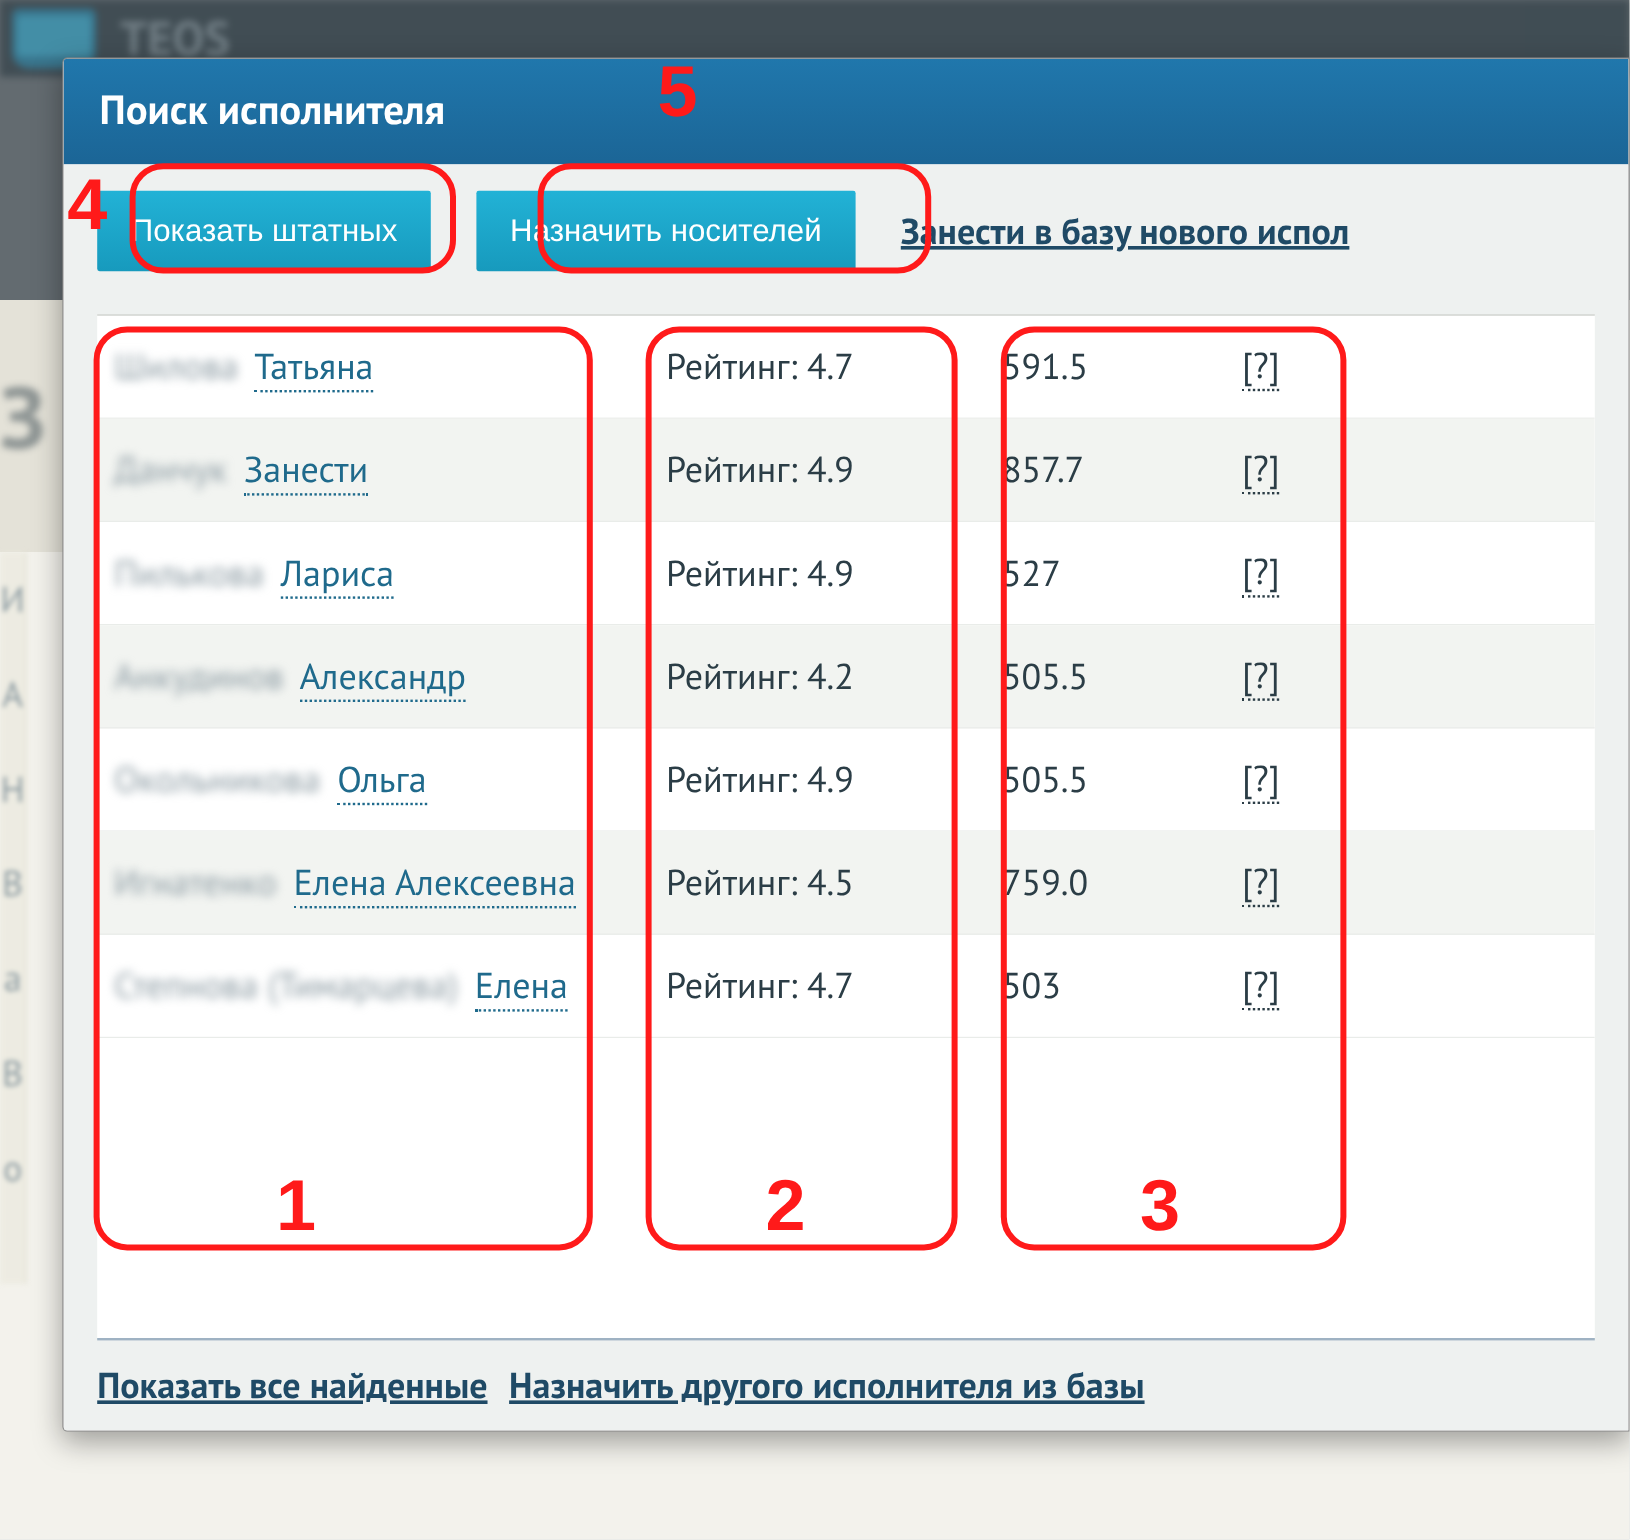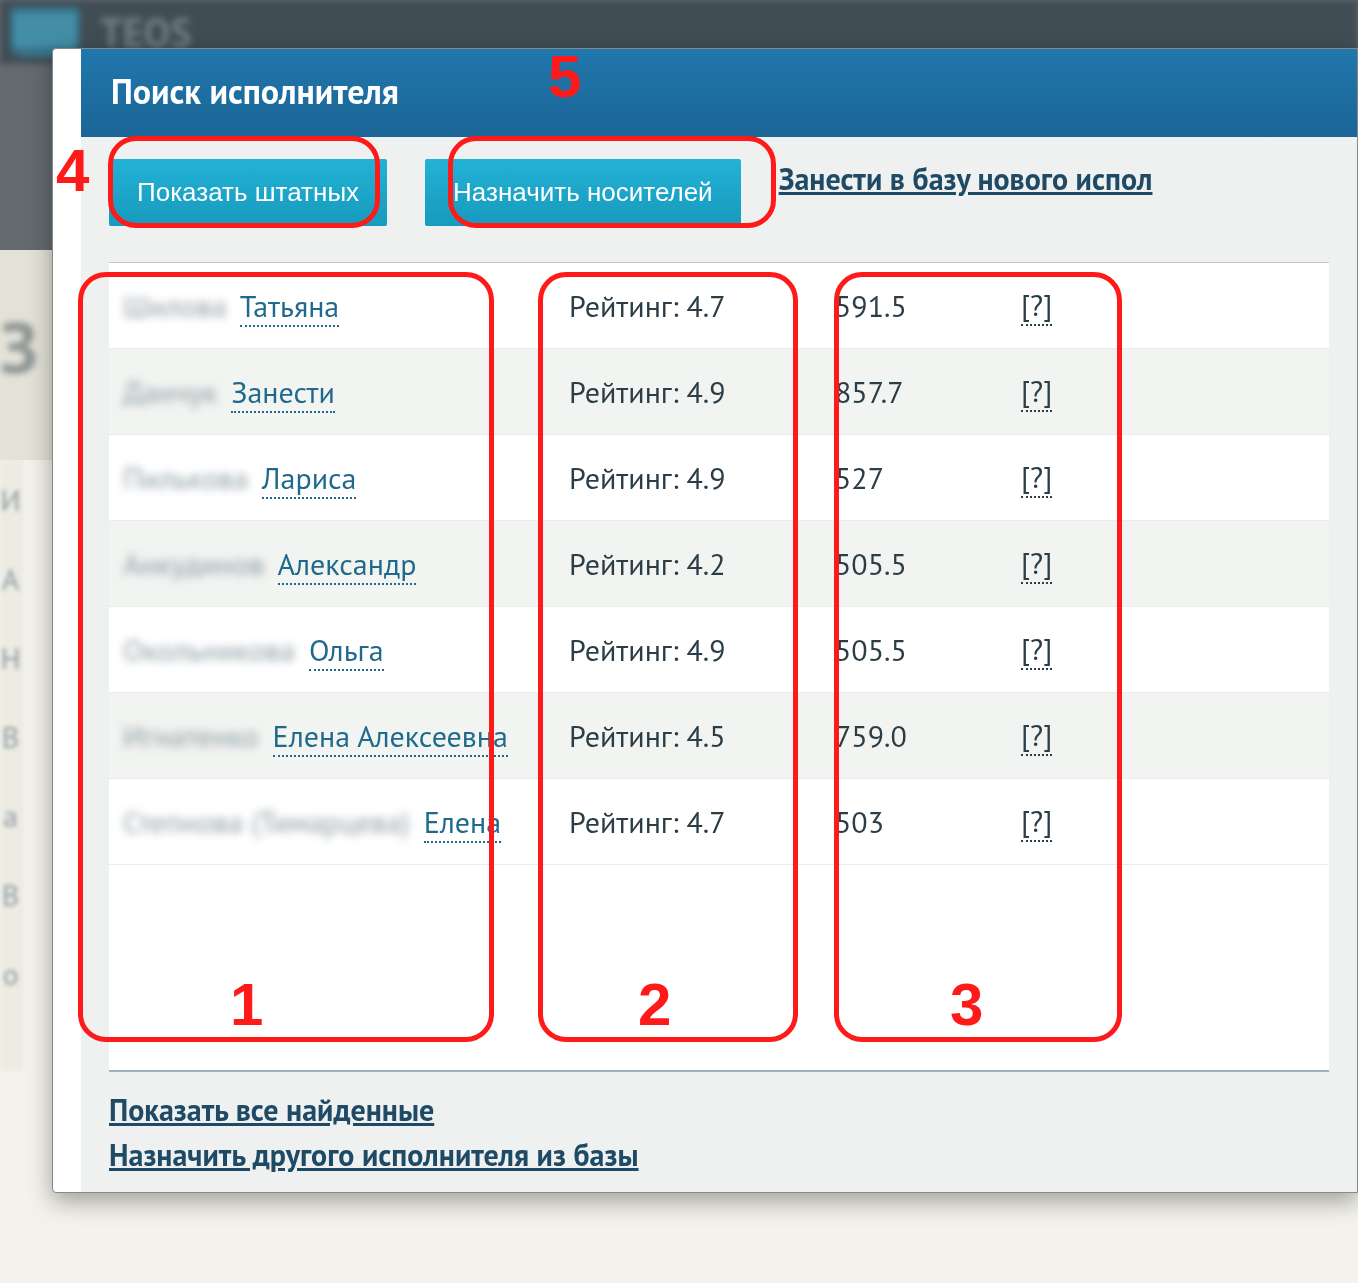--- a/index.html
+++ b/index.html
@@ -46,37 +46,36 @@
 
   
   .modal {
     position: absolute; left: 52px; top: 48px; right: 0; bottom: 90px;
     background: #fff;
     border:1px solid #888;
     box-shadow: 0 8px 24px rgba(0,0,0,.35);
     border-radius: 4px 0 0 4px;
     display: flex; flex-direction: column;
     overflow: hidden;
-    padding-left: 28px;
   }
   .modal-header {
     background: #1f6fa1;
     background: linear-gradient(#2077ac,#1b6596);
     color:#fff; padding: 20px 30px 24px 30px;
     font-size: 34px; font-weight: bold;
   }
   .modal-body {
     padding: 22px 28px 10px 28px;
     background: #eef1f0;
     display:flex; flex-direction:column; gap:0;
     flex:1; overflow:hidden;
   }
 
   .top-controls{
-    display:flex; gap:38px;
+    display:flex; align-items:center; gap:38px;
     margin-bottom:36px;
   }
   .btn{
     background:#1aa5c9;
     background:linear-gradient(#22b2d6,#179abd);
     color:#fff; font-size:26px;
     padding:18px 28px; border:none; cursor:pointer;
     border-radius:2px;
   }
   .link-primary{
@@ -85,21 +84,21 @@
   }
 
   .results{
     border-top:1px solid #c6c8c4;
     background:#fff;
     flex:1; overflow:hidden;
   }
   .row{
     display:grid;
     grid-template-columns: 430px 250px 170px 80px;
-    column-gap: 16px;
+    column-gap: 30px;
     align-items:center;
     padding:22px 14px;
     font-size:30px;
     border-bottom:1px solid #e9ece9;
   }
   .row:nth-child(even){ background:#f2f4f1; }
   .name-cell{ color:#2f4f5c; line-height:1.3; }
   .name-cell .surname{
     color:#8b9aa2; filter:blur(4px);
     margin-right:6px;
@@ -111,21 +110,21 @@
   .rating-cell{ color:#2b3d46; }
   .score-cell{ color:#2b3d46; }
   .help-cell{
     color:#2b3d46; border-bottom:2px dotted #2b3d46;
     cursor:pointer; text-align:left; width:fit-content;
   }
 
   .bottom-links{
     border-top:2px solid #9fb2c3;
     padding:18px 0 8px 0;
-    display:flex; flex-direction:column; gap:6px;
+    display:flex; flex-direction:row; gap:18px;
   }
 
   
   .ann{
     position:absolute; border:5px solid #ff1a1a; border-radius:28px;
     pointer-events:none;
   }
   .ann-num{
     position:absolute; color:#ff1a1a; font-size:60px; font-weight:bold;
     pointer-events:none; font-family:Arial,sans-serif;

